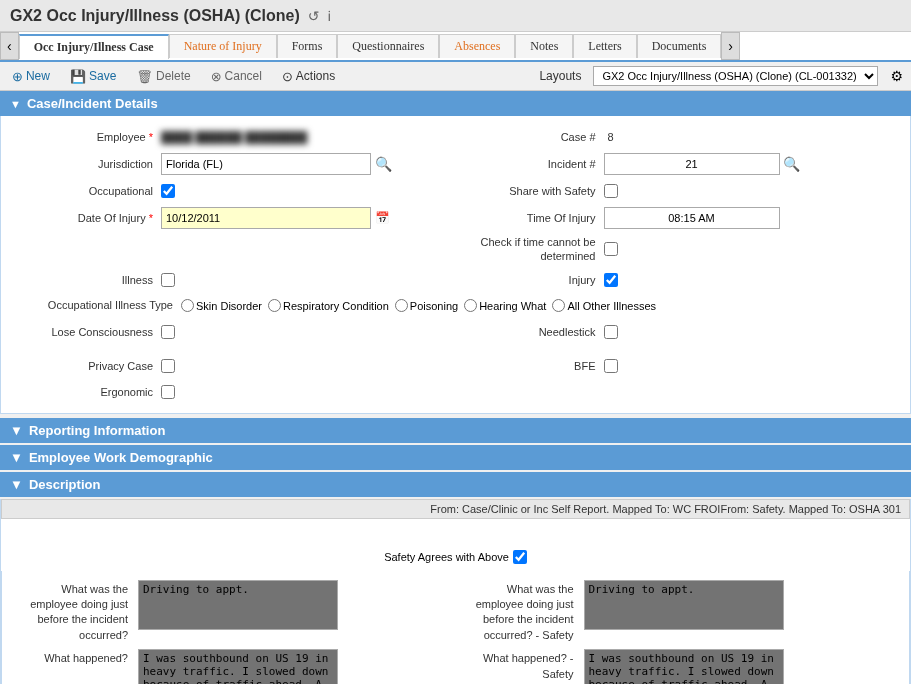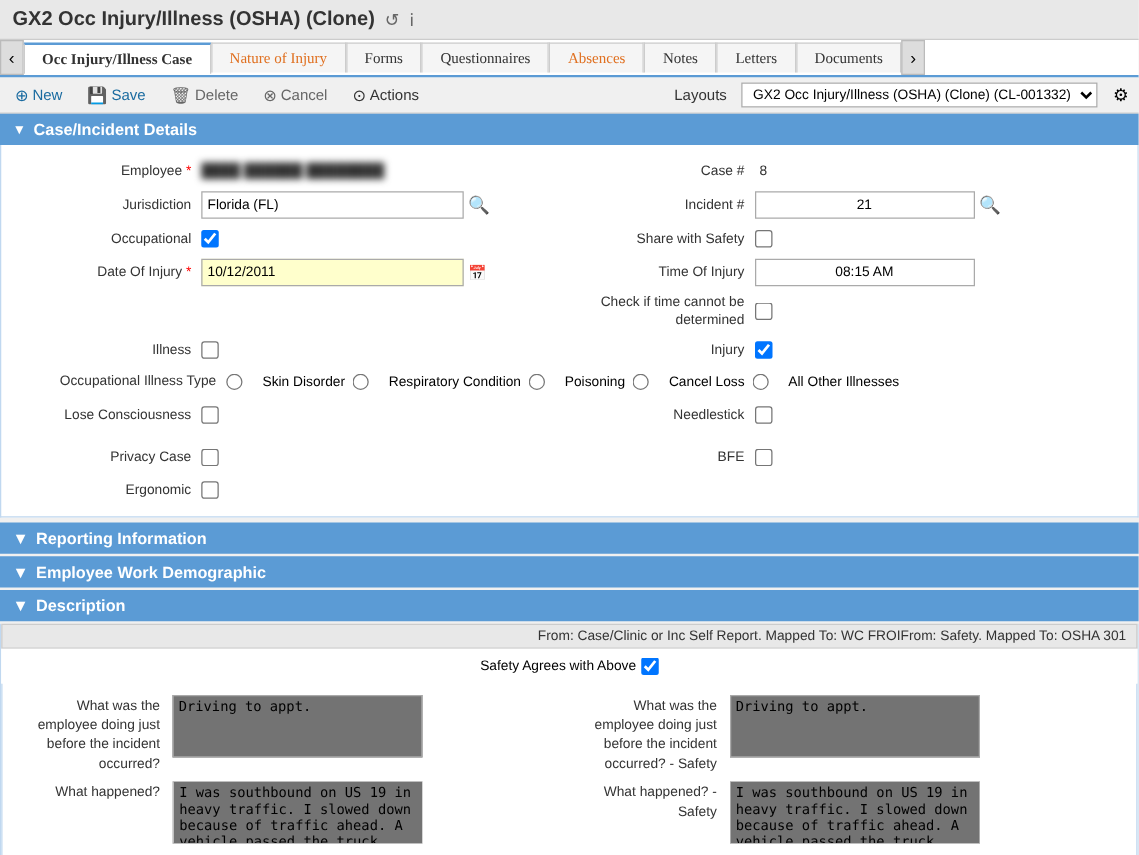--- a/index.html
+++ b/index.html
@@ -132,21 +132,21 @@
     .input-wide { width: 210px; }
     .input-medium { width: 176px; text-align: center; }
 
     .search-icon { color: #666; cursor: pointer; font-size: 14px; }
 
     .readonly-val { font-size: 11px; color: #333; padding: 2px 4px; }
 
     .checkbox-field { width: 14px; height: 14px; }
 
     .radio-group { display: flex; align-items: center; gap: 6px; flex-wrap: wrap; }
-    .radio-label { font-size: 11px; display: flex; align-items: center; gap: 16px; }
+    .radio-label { font-size: 11px; display: flex; align-items: center; gap: 2px; }
 
     .date-input { background: #ffffcc; }
 
     .collapse-section {
       background: #5b9bd5;
       color: #fff;
       padding: 5px 10px;
       font-weight: bold;
       font-size: 13px;
       display: flex;
@@ -205,20 +205,21 @@
       height: 50px;
       background: #737373;
     }
 
     .safety-agrees-row {
       display: flex;
       align-items: center;
       padding: 3px 8px;
       gap: 4px;
       font-size: 11px;
+      margin-top: 24px;
     }
 
     .page-container { width: 911px; overflow: hidden; }
 
     .blurred-text {
       filter: blur(3px);
       font-size: 11px;
       color: #333;
     }
   </style>
@@ -387,21 +388,21 @@
         <label class="radio-label">
           <input type="radio" name="occ_illness" style=""> 
             <span>Respiratory Condition</span>
         </label>
         <label class="radio-label">
           <input type="radio" name="occ_illness" style=""> 
             <span>Poisoning</span>
         </label>
         <label class="radio-label">
           <input type="radio" name="occ_illness" style=""> 
-            <span>Cancel Loss</span>
+            <span>Hearing What</span>
         </label>
         <label class="radio-label">
           <input type="radio" name="occ_illness" style=""> 
             <span>All Other Illnesses</span>
         </label>
       </div>
     </div>
 
     <div class="form-grid">
       <div class="form-row">

